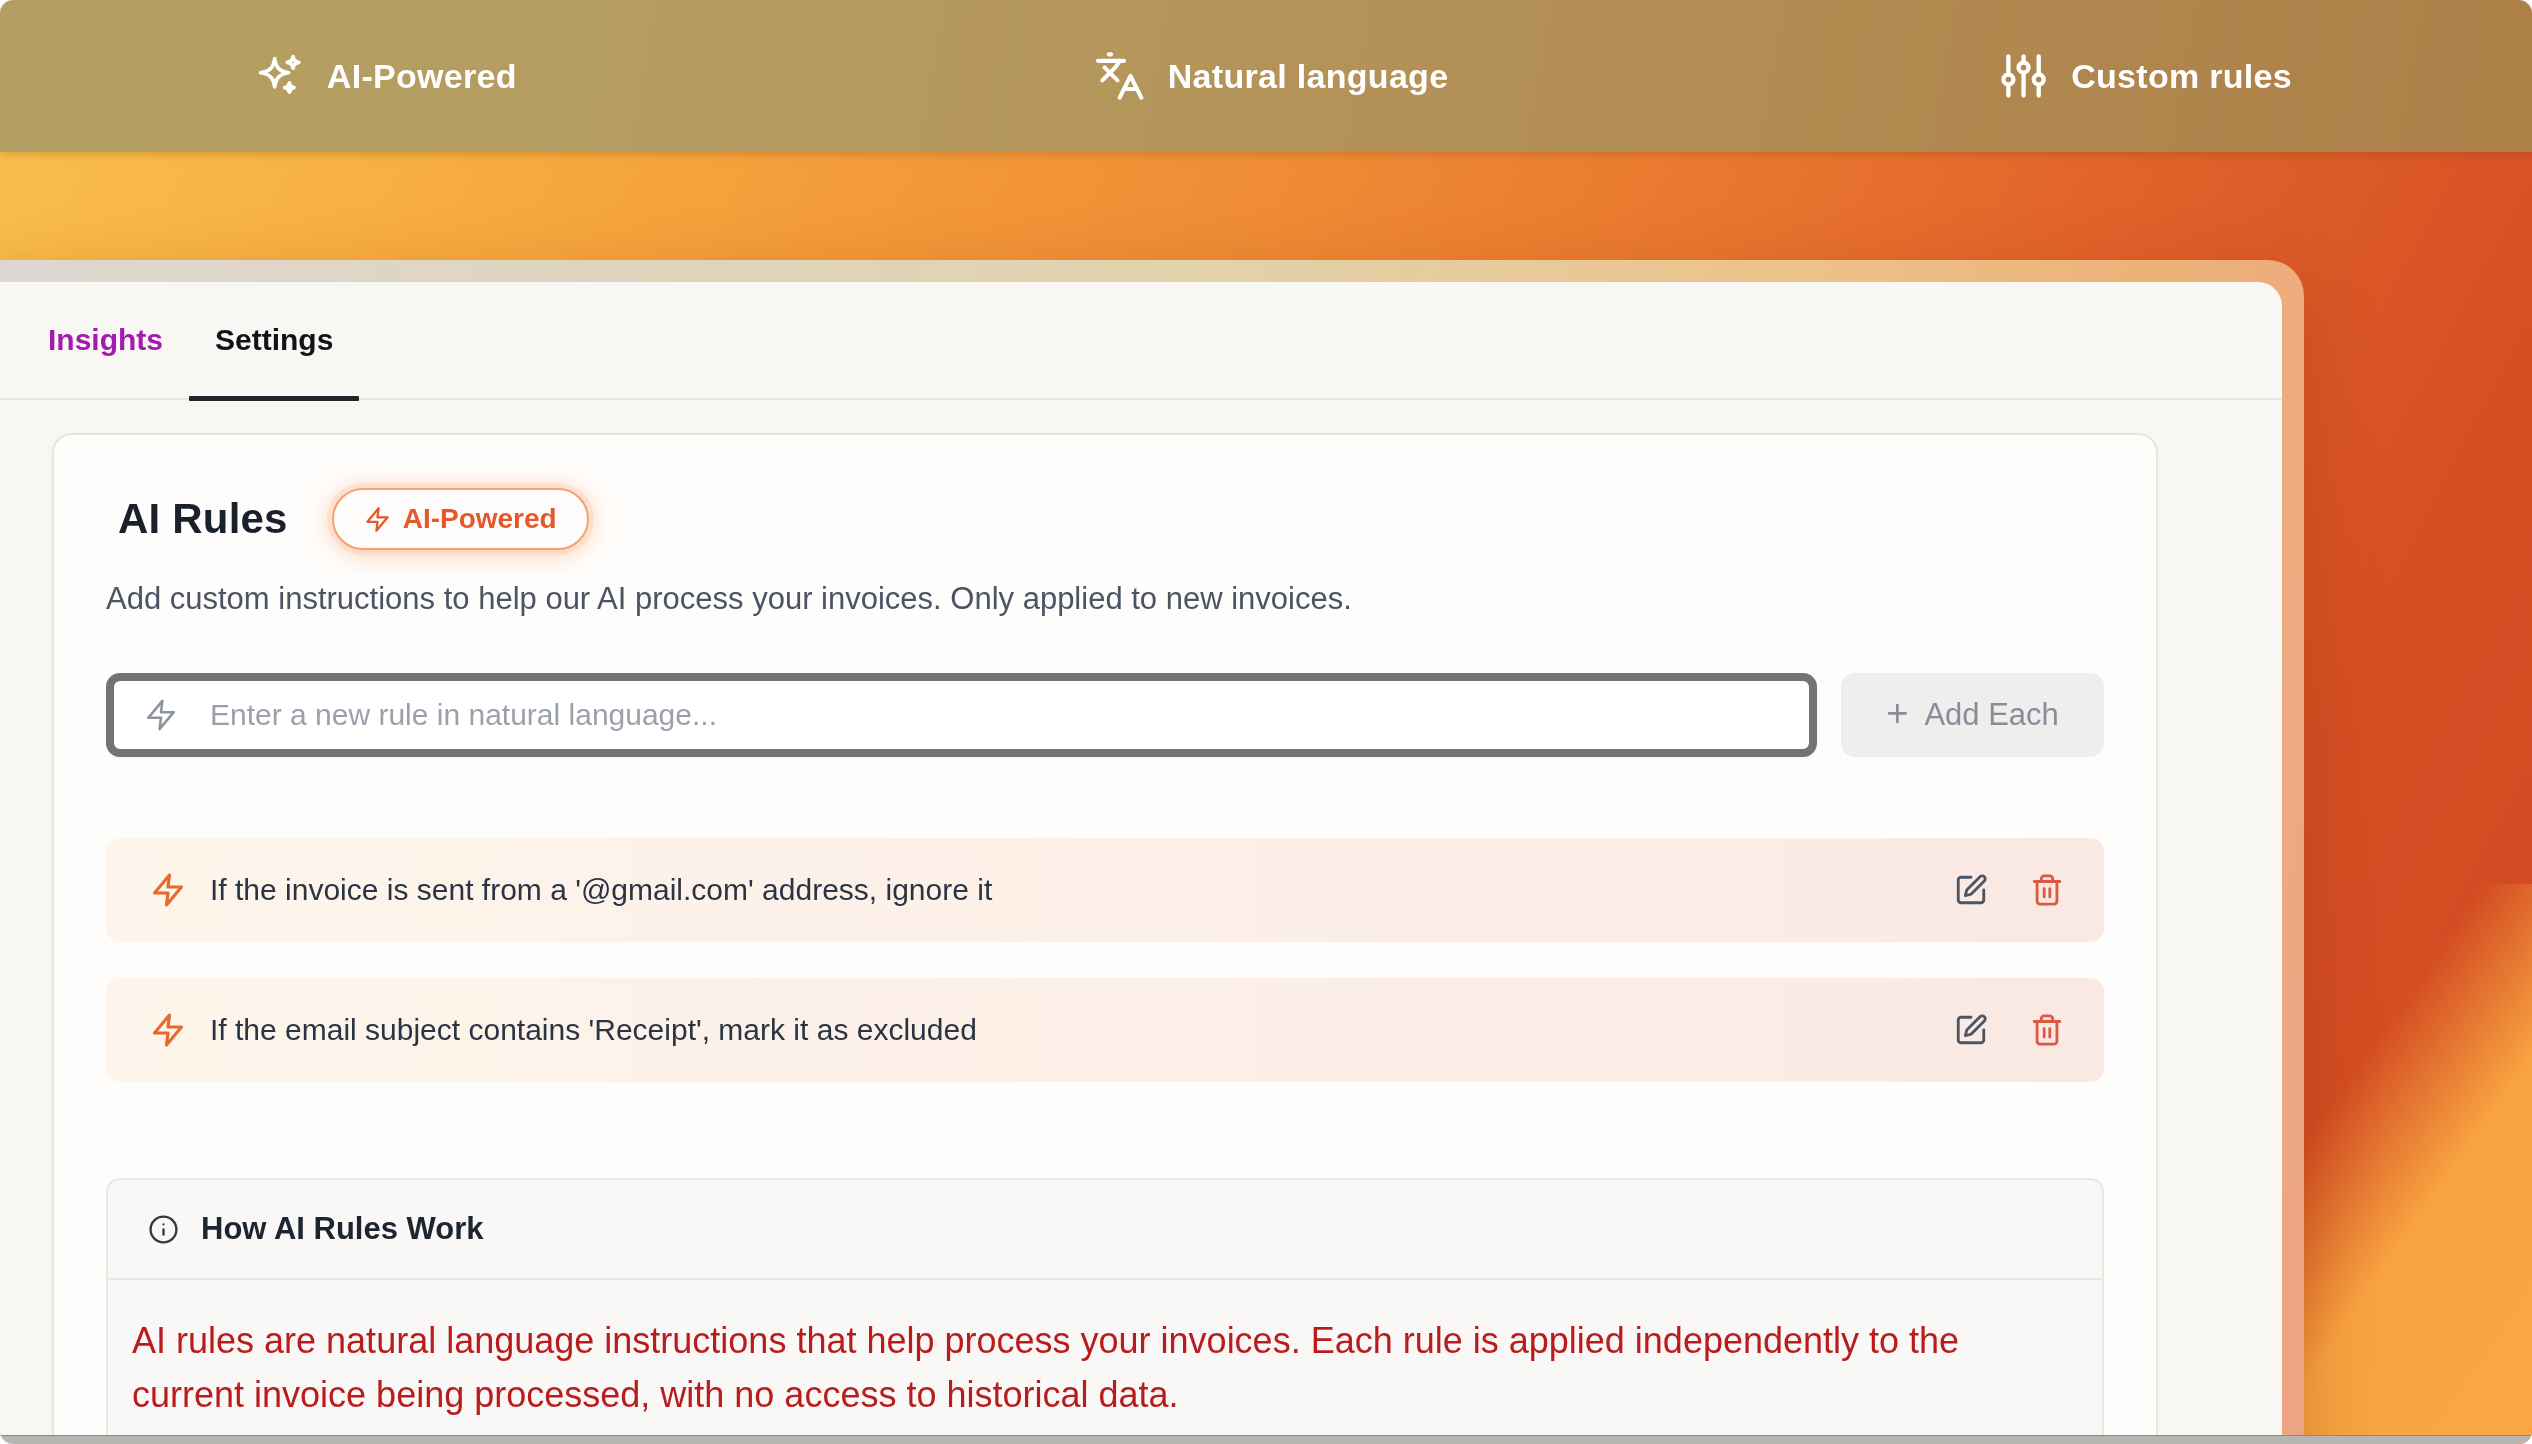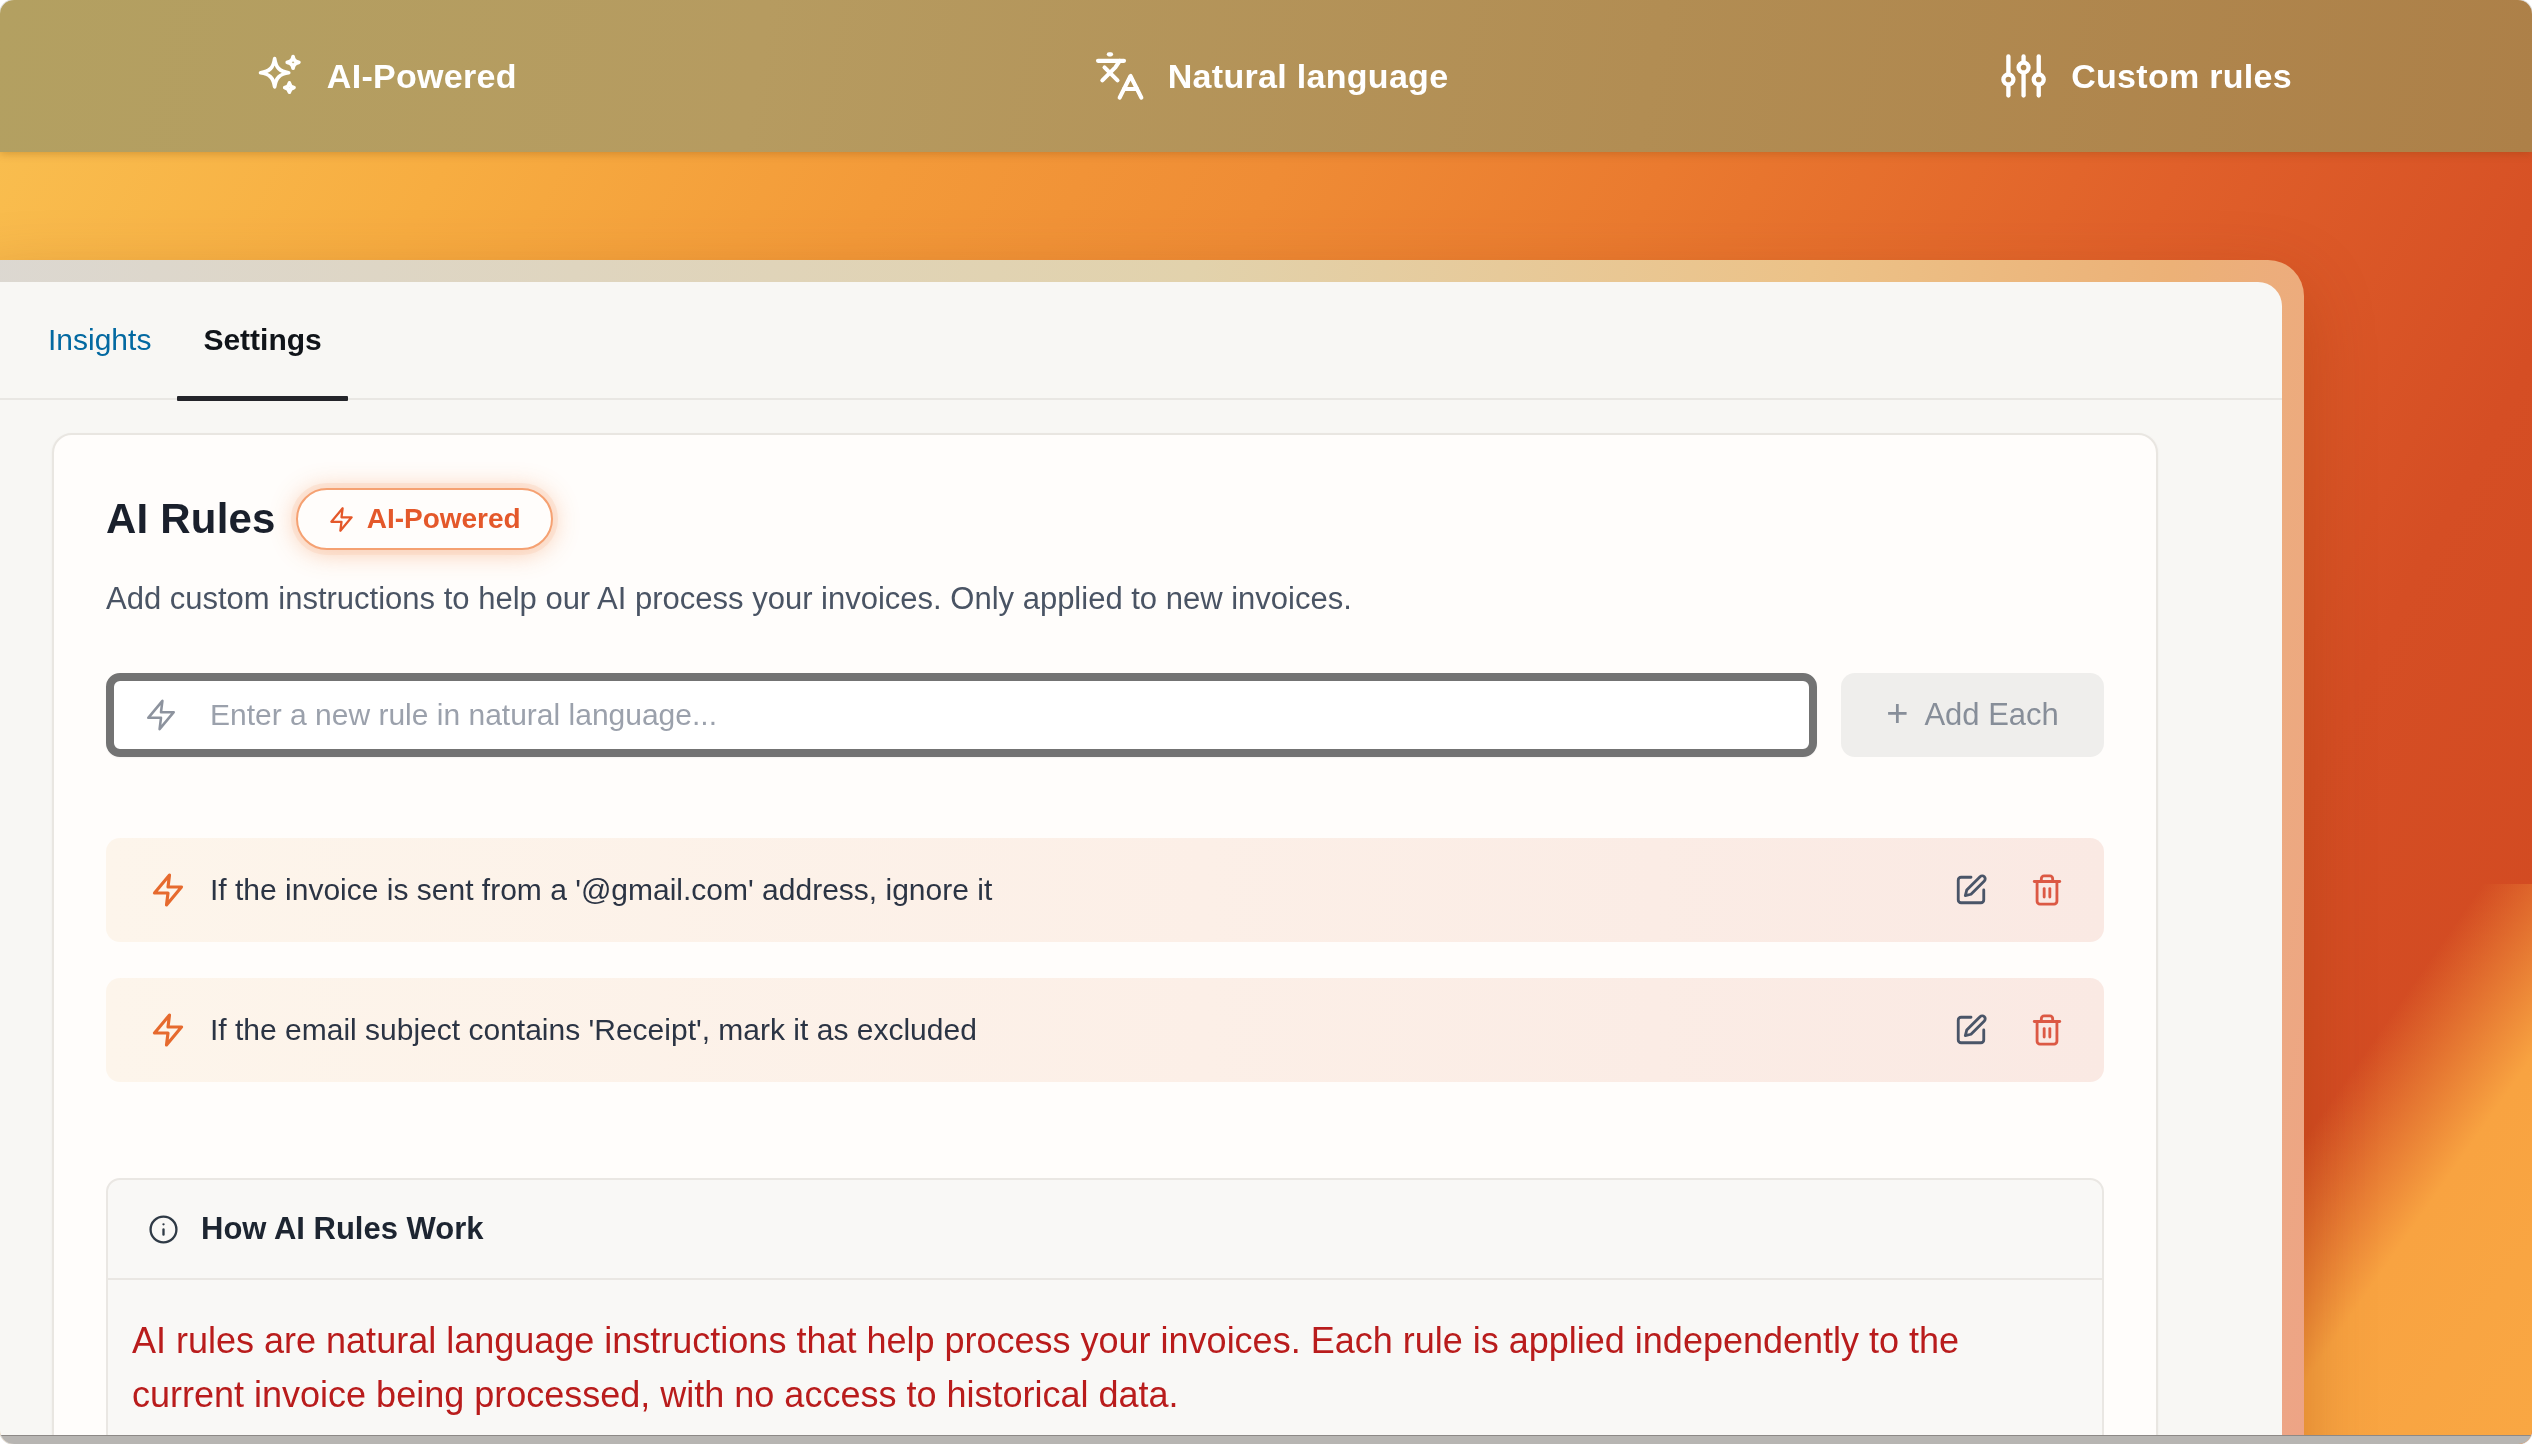--- a/index.html
+++ b/index.html
@@ -46,36 +46,36 @@
     border-radius:0 24px 0 0; background:#f8f7f4; overflow:hidden; z-index:3;
   }
 
   
   .tabbar{
     height:118px; border-bottom:2px solid #e9e7e3;
     display:flex; align-items:center; padding-left:62px;
   }
   .tab{
     position:relative; height:118px; display:flex; align-items:center;
-    padding:0 26px; font-size:30px; color:#0369a1; font-weight:400; cursor:default;
+    padding:0 26px; font-size:30px; color:#a21caf; font-weight:700; cursor:default;
   }
   .tab.active{ font-weight:700; color:#101419; }
   .tab.active::after{
     content:""; position:absolute; left:0; right:0; bottom:-2px; height:5px;
     background:#24252a; border-radius:1px;
   }
 
   
   .card{
     margin:33px 0 0 92px; width:2106px; height:1140px;
     background:#fffdfb; border:2px solid #e9e6e1; border-radius:20px;
     box-shadow:0 1px 3px rgba(30,20,10,.05);
     padding:52px 52px 0 52px;
   }
-  .title-row{ display:flex; align-items:center; gap:20px; height:64px; }
+  .title-row{ display:flex; align-items:center; gap:44px; height:64px;margin-left:12px; }
   .card-title{ font-size:42px; font-weight:700; color:#1a202c; letter-spacing:.2px; }
   .badge{
     display:flex; align-items:center; gap:12px; height:62px; padding:0 30px;
     border:2px solid #f5a172; border-radius:32px; background:#fffdfb;
     color:#e4582a; font-size:28px; font-weight:700;
     box-shadow:0 0 0 5px rgba(250,205,180,.35), 0 2px 26px rgba(242,130,65,.45);
   }
   .badge svg{ width:27px; height:27px; }
   .card-desc{ margin-top:28px; font-size:31px; color:#4a5464; line-height:40px; }
 

